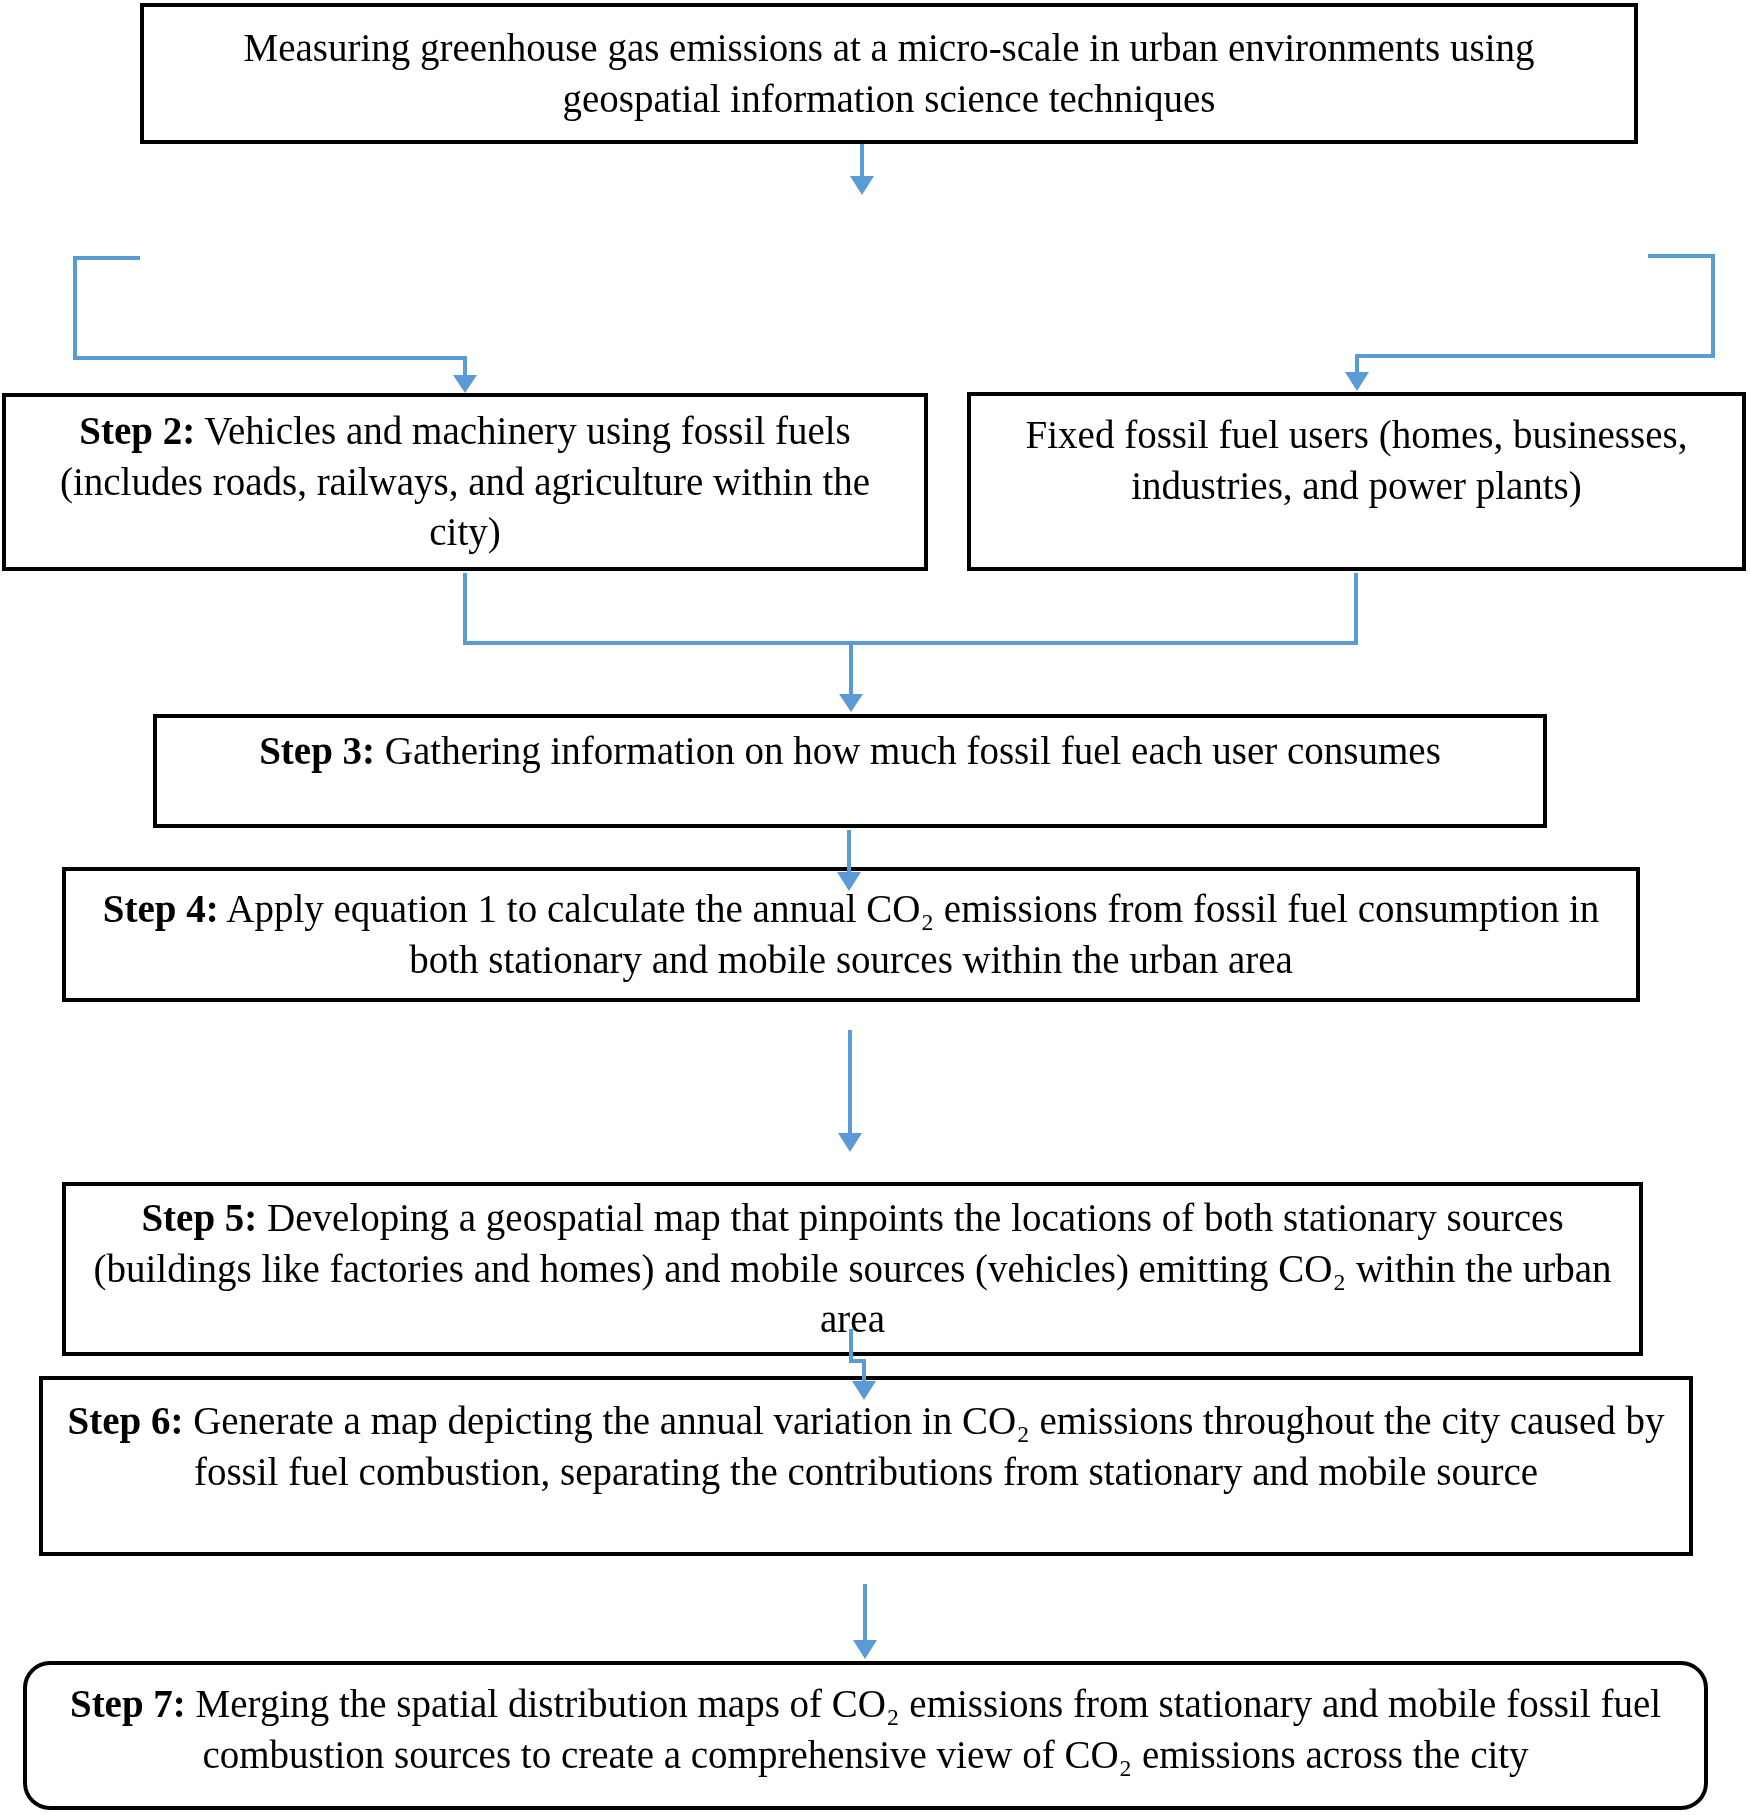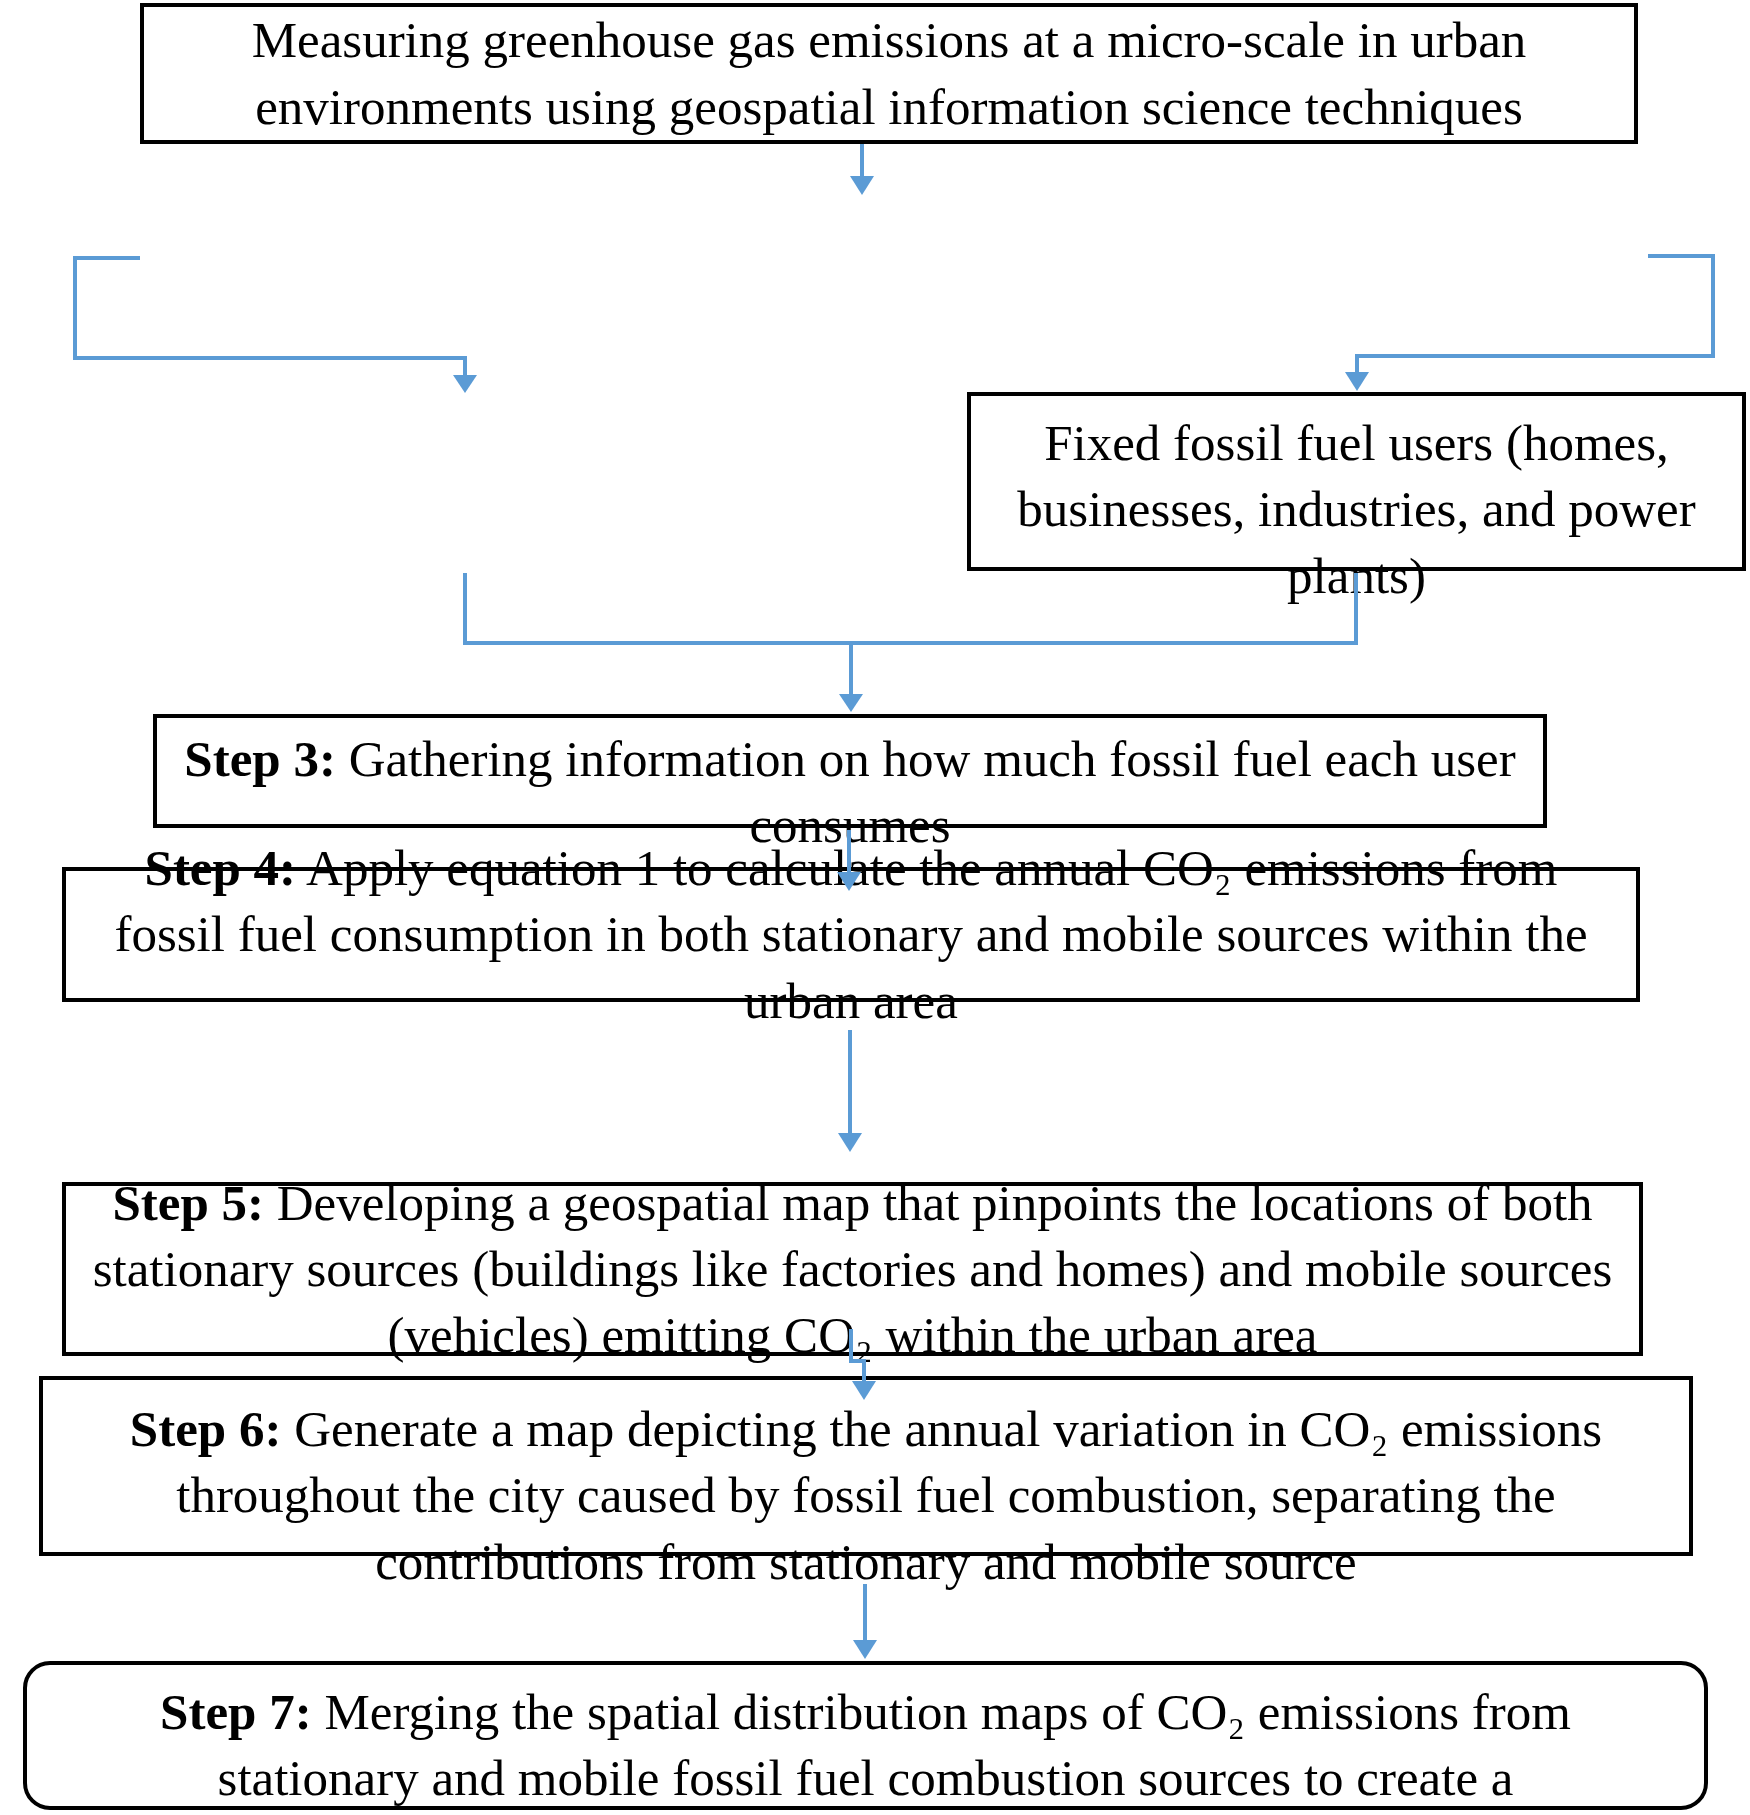--- a/index.html
+++ b/index.html
@@ -14,21 +14,21 @@
   .box{
     position:absolute;
     box-sizing:border-box;
     border:4px solid #000000;
     background:#ffffff;
     display:flex;
     flex-direction:column;
     align-items:center;
     justify-content:center;
     text-align:center;
-    font-size:51px;
+    font-size:39px;
     line-height:1.3;
     color:#000000;
   }
   .box.top{justify-content:flex-start;}
   .box p{margin:0;}
   .step-label{font-weight:bold;}
   svg.connectors{
     position:absolute;
     left:0; top:0;
     pointer-events:none;
@@ -37,20 +37,23 @@
 </head>
 <body>
 
 <div class="canvas">
 
   <div class="box" style="left:140px;top:3px;width:1498px;height:141px;padding:0 30px;">
     <p><span class="step-label"></span><span>Measuring greenhouse gas emissions at a micro-scale in urban environments using geospatial information science techniques</span></p>
   </div>
 
 
+  <div class="box" style="left:2px;top:393px;width:926px;height:178px;padding:0 14px;">
+    <p><span class="step-label">Step 2:</span><span> Vehicles and machinery using fossil fuels (includes roads, railways, and agriculture within the city)</span></p>
+  </div>
 
   <div class="box top" style="left:967px;top:392px;width:779px;height:179px;padding:14px 20px 0;">
     <p><span class="step-label"></span><span>Fixed fossil fuel users (homes, businesses, industries, and power plants)</span></p>
   </div>
 
   <div class="box top" style="left:153px;top:714px;width:1394px;height:114px;padding:8px 20px 0;">
     <p><span class="step-label">Step 3:</span><span> Gathering information on how much fossil fuel each user consumes</span></p>
   </div>
 
   <div class="box" style="left:62px;top:867px;width:1578px;height:135px;padding:0 20px;">

